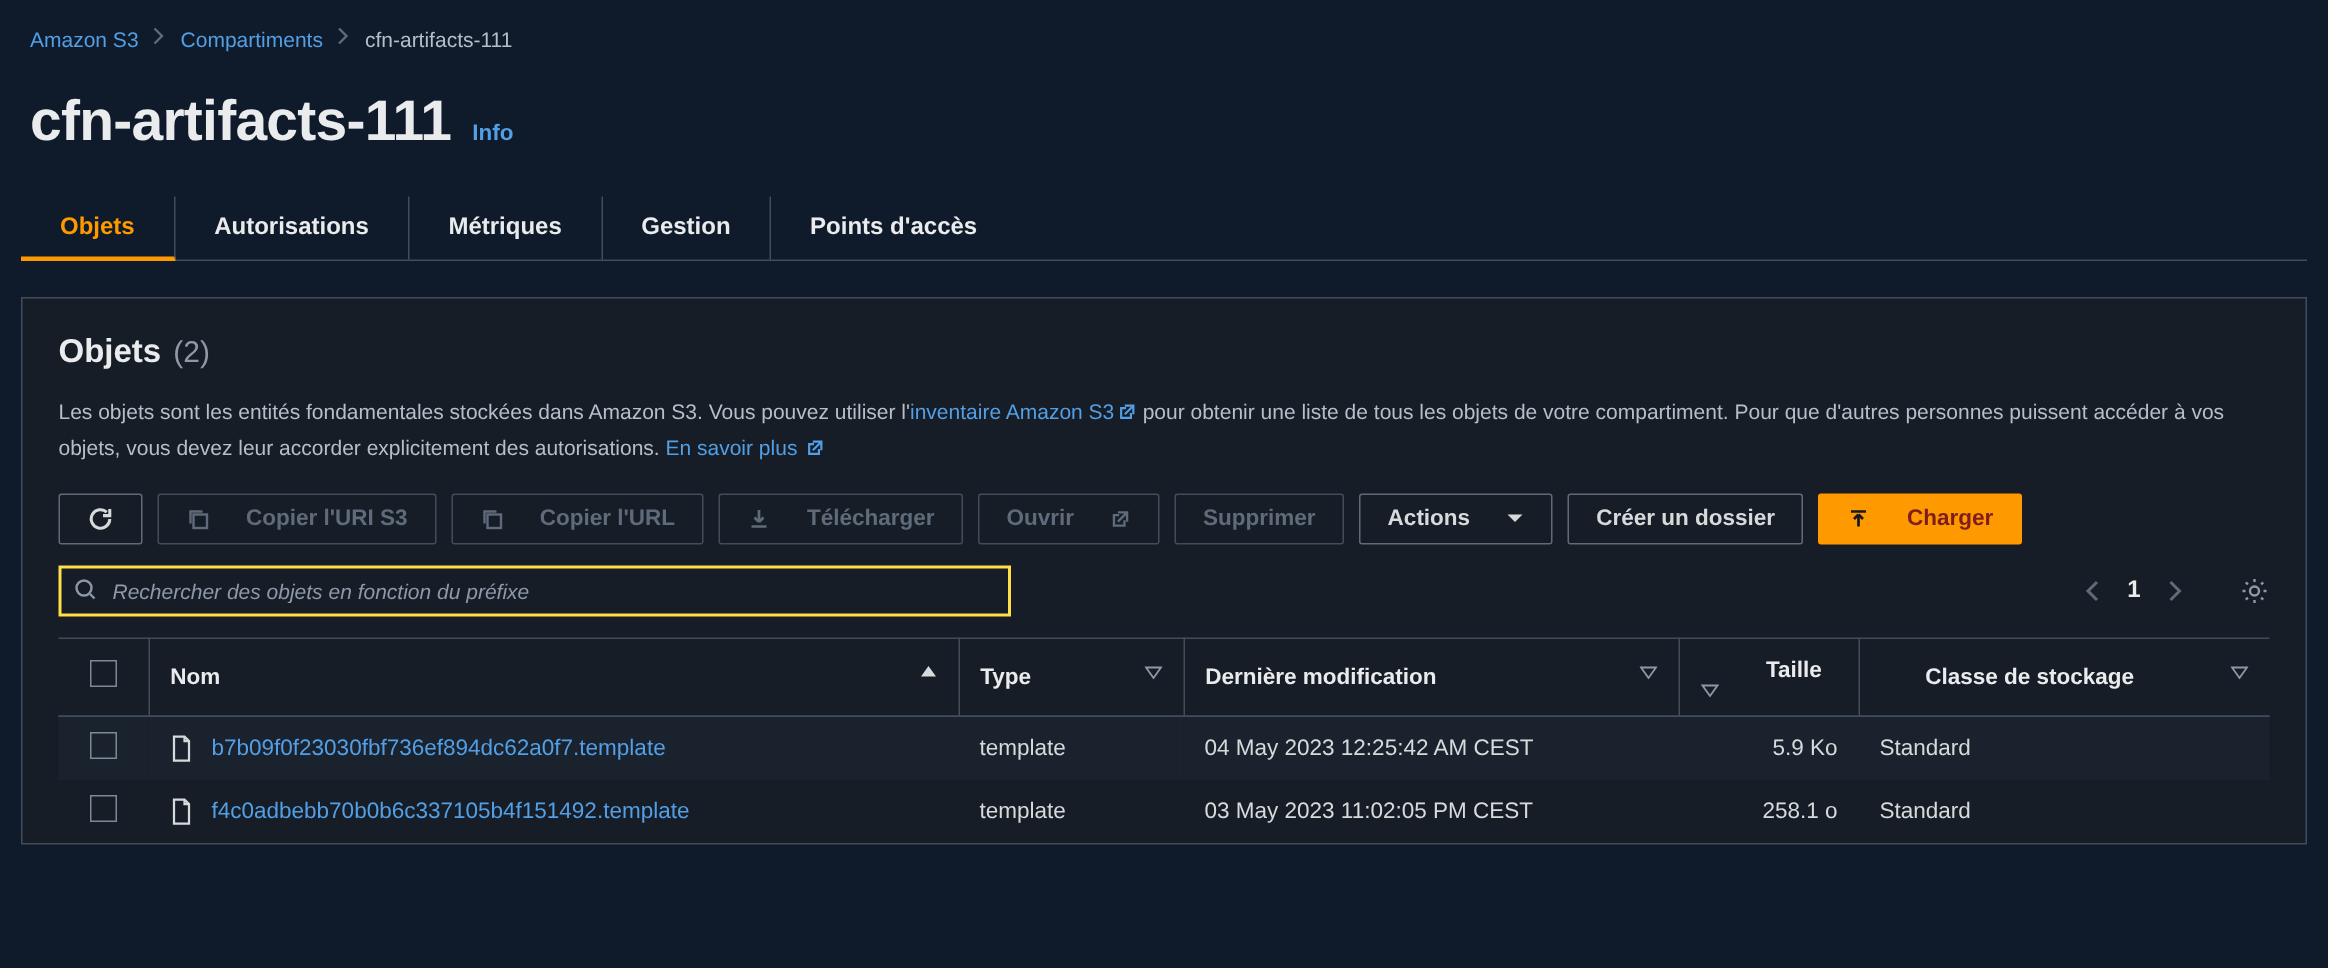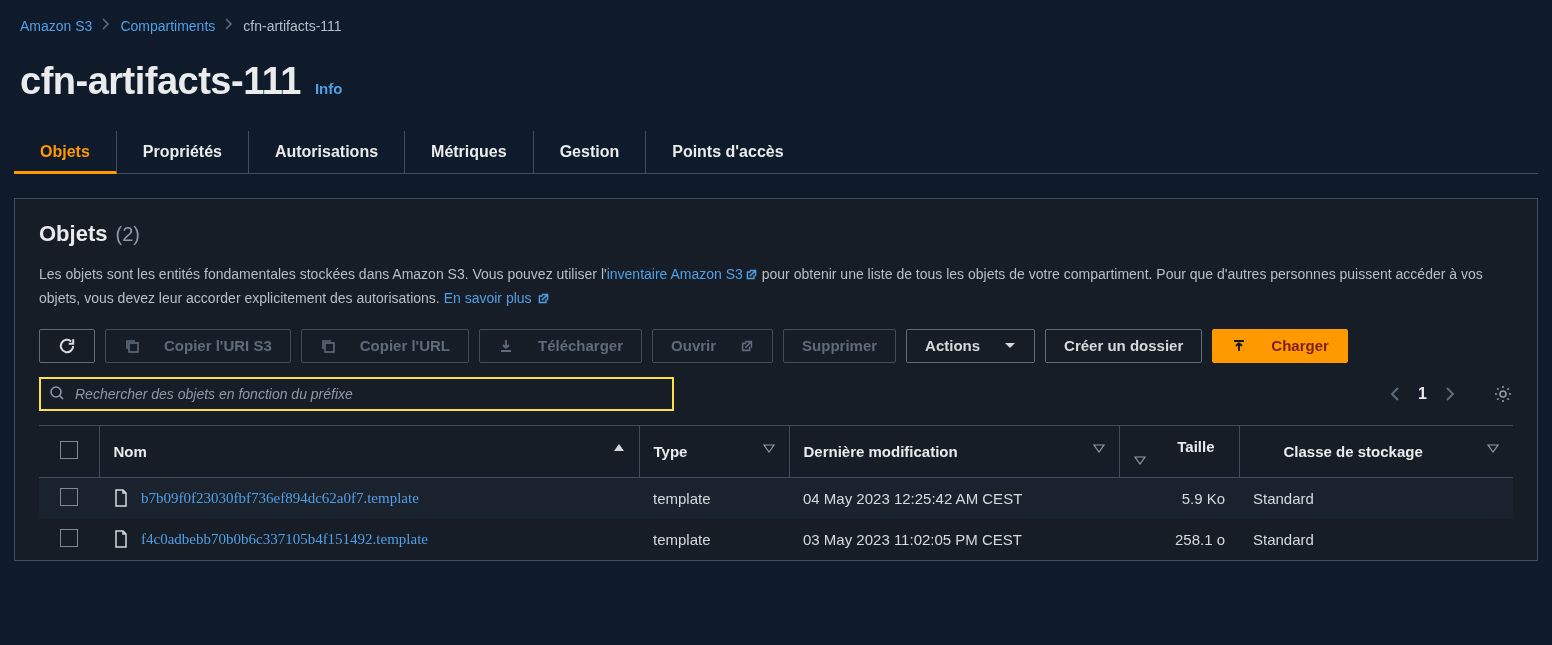--- a/index.html
+++ b/index.html
@@ -74,21 +74,21 @@
   th .sort { float:right; color:#8d99a8; }
   td { padding: 10px 14px; font-size:15px; color:#d5dbdb; vertical-align: middle; }
   tr.row:nth-child(odd) td { background:#1a222e; }
   .chk { width:18px; height:18px; border:1px solid #7d8998; display:inline-block; background:transparent; cursor:pointer;}
   .col-chk { width:60px; text-align:center; }
   .col-name { width:540px; }
   .col-type { width:150px; }
   .col-mod { width:330px; }
   .col-size { width:120px; text-align:right; }
   .col-class { }
-  .name-cell { display:flex; align-items:center; gap:12px;font-family:Liberation Serif, serif; }
+  .name-cell { display:flex; align-items:center; gap:12px; }
   .file-icon { color:#d5dbdb; }
   td.size { text-align:right; }
 
   svg { display:block; }
 </style>
 </head>
 <body>
 
 <div class="breadcrumb">
   <a>Amazon S3</a>
@@ -106,21 +106,20 @@
   <span class="current">cfn-artifacts-111</span>
 </div>
 
 <div class="title-row">
   <h1>cfn-artifacts-111</h1>
   <span class="info">Info</span>
 </div>
 
 <div class="tabs">
   <div class="tab active">Objets</div>
-  <div class="tab">Propriétés</div>
   <div class="tab">Autorisations</div>
   <div class="tab">Métriques</div>
   <div class="tab">Gestion</div>
   <div class="tab">Points d'accès</div>
 </div>
 
 <div class="panel">
 
   <div class="panel-head">
     <h2>Objets</h2>

